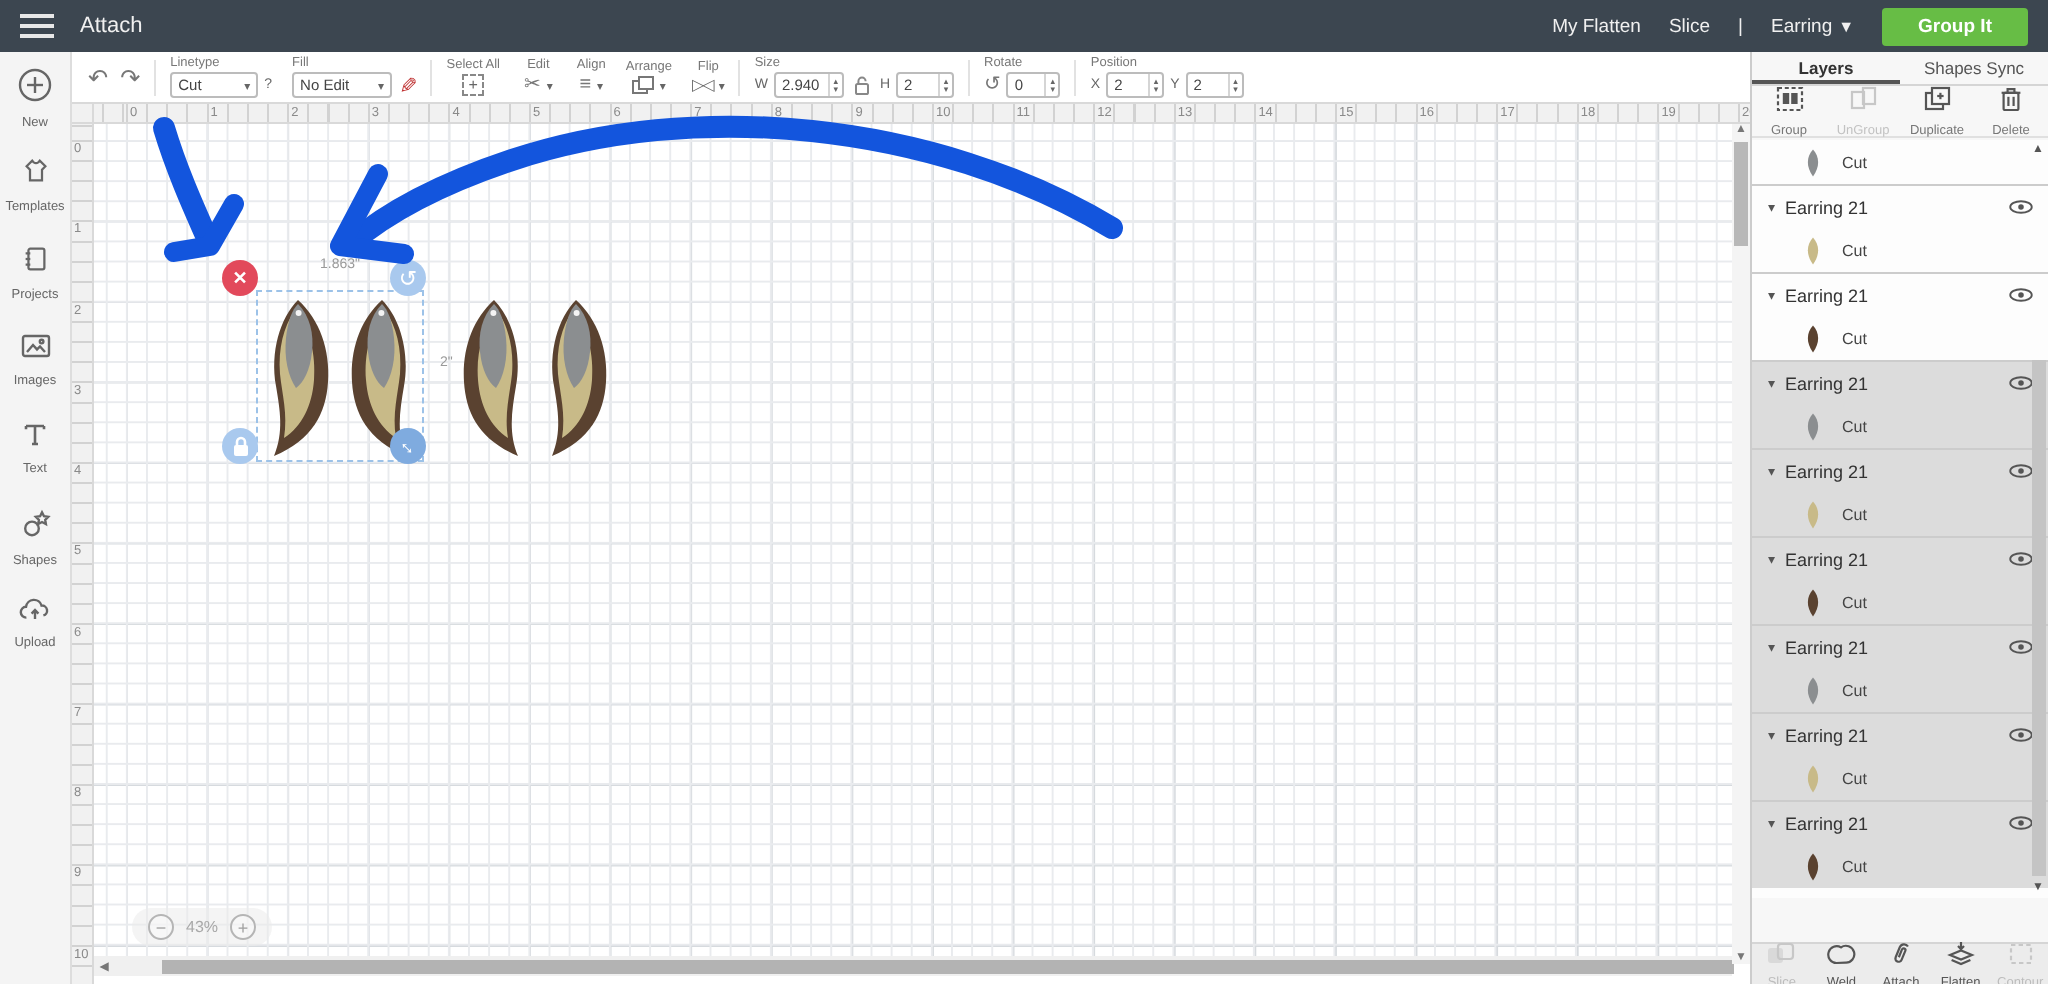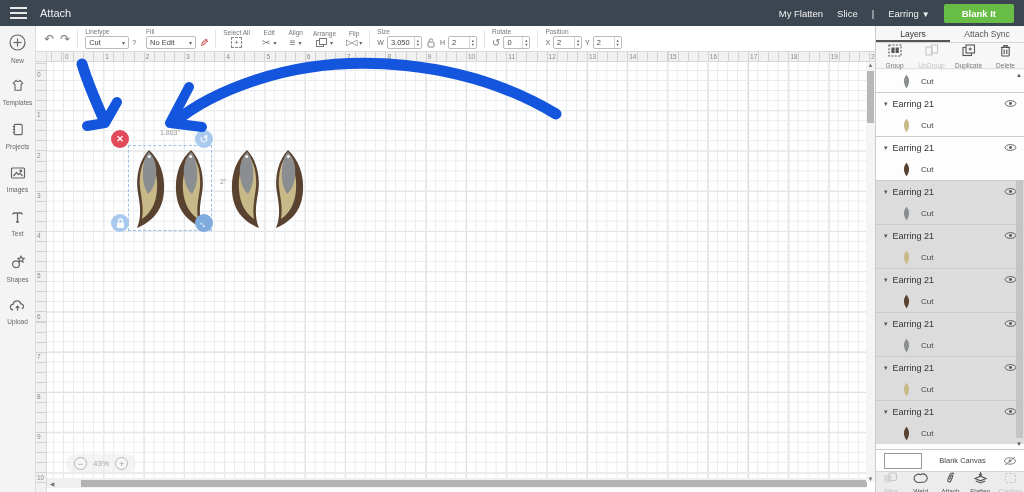--- a/index.html
+++ b/index.html
@@ -79,21 +79,21 @@
   #h-scroll .arrow { width:10px; text-align:center; font-size:6px; color:#777; cursor:pointer; }
   #h-scroll-thumb { position:absolute; left:34px; width:786px; top:1.5px; height:7px; background:#b3b3b3; cursor:pointer; }
   #v-scroll { position:absolute; left:830px; top:10px; width:9px; bottom:10px; background:#f4f4f4; z-index:13; }
   #v-scroll .arrow { position:absolute; left:0; width:9px; text-align:center; font-size:6px; color:#777; cursor:pointer; }
   #v-scroll-thumb { position:absolute; left:1px; width:7px; top:9px; height:52px; background:#b8b8b8; cursor:pointer; }
 
   
   #right-panel { position:absolute; left:875px; top:26px; width:149px; height:466px; background:#f7f7f7; border-left:1px solid #ccc; z-index:25; }
   #panel-tabs { display:flex; height:17px; border-bottom:1px solid #d5d5d5; }
   .ptab { flex:1; text-align:center; font-size:8.5px; color:#555; line-height:16px; cursor:pointer; }
-  .ptab.active { color:#333; border-bottom:2px solid #555; font-weight:normal; }
+  .ptab.active { color:#333; border-bottom:2px solid #555; font-weight:bold; }
   #panel-actions { display:flex; height:26px; align-items:center; border-bottom:1px solid #e0e0e0; }
   .pact { flex:1; display:flex; flex-direction:column; align-items:center; gap:1px; cursor:pointer; }
   .pact .pact-label { font-size:6.5px; color:#777; }
   .pact.disabled .pact-label { color:#c2c2c2; }
   .pact svg { stroke:#555; fill:none; stroke-width:1.1; }
   .pact.disabled svg { stroke:#c7c7c7; }
   #layers-list { position:absolute; left:0; top:44px; width:149px; height:379px; overflow:hidden; background:#fdfdfd; }
   .cut-row { height:22px; display:flex; align-items:center; padding-left:26px; gap:10px; cursor:pointer; }
   .cut-row .cut-label { font-size:8px; color:#444; }
   .layer-group { border-top:1px solid #ccc; }
@@ -123,21 +123,21 @@
       <span></span>
       <span></span>
       <span></span>
     </div>
   <div id="header-title">Attach</div>
   <div id="header-right">
     <span class="hlink">My Flatten</span>
     <span class="hlink">Slice</span>
     <span>|</span>
     <span class="hlink"><span>Earring</span><span id="explore-chevron">▼</span></span>
-    <span id="make-it-btn">Blank It</span>
+    <span id="make-it-btn">Group It</span>
   </div>
 </div>
 
 <div id="toolbar">
   <span style="width:8px"></span>
   <span class="tb-icon">↶</span>
   <span style="width:6px"></span>
   <span class="tb-icon">↷</span>
   <div class="tb-sep"></div>
   <div class="tb-block">
@@ -200,21 +200,21 @@
         <span id="flip-icon">▷◁</span>
         <span class="car" style="font-size:6px;color:#666">▾</span>
       </div>
   </div>
   <div class="tb-sep"></div>
   <div class="tb-block">
     <span class="tb-label">Size</span>
     <div class="tb-row">
       <span class="mini-label">W</span>
       <div class="numbox">
-          <span class="val" style="width:26px">3.050</span>
+          <span class="val" style="width:26px">2.940</span>
           <span class="step">
             <span>▴</span>
             <span>▾</span>
           </span>
         </div>
       <span id="lock-size">
         <svg width="8" height="10" viewBox="0 0 8 10">
             <rect x="1" y="4" width="6" height="5" rx="0.8" fill="none" stroke="#888" stroke-width="1"></rect>
             <path d="M2.2,4 V2.6 a1.8,1.8 0 0 1 3.6,0" fill="none" stroke="#888" stroke-width="1"></path>
           </svg>
@@ -425,21 +425,21 @@
   <div id="v-scroll">
     <span class="arrow" style="top:0">▲</span>
     <div id="v-scroll-thumb"></div>
     <span class="arrow" style="bottom:0">▼</span>
   </div>
 </div>
 
 <div id="right-panel">
   <div id="panel-tabs">
       <div class="ptab active">Layers</div>
-      <div class="ptab">Attach Sync</div>
+      <div class="ptab">Shapes Sync</div>
     </div>
   <div id="panel-actions">
       <div class="pact">
         <span><svg width="14" height="13" viewBox="0 0 14 13">
             <rect x="1" y="1" width="12" height="11" stroke-dasharray="2 1.4"></rect>
             <rect x="3.4" y="3.5" width="3.2" height="5.5" fill="#555" stroke="none"></rect>
             <rect x="7.6" y="3.5" width="3.2" height="5.5" fill="#555" stroke="none"></rect>
           </svg></span>
         <span class="pact-label">Group</span>
       </div>
@@ -622,29 +622,20 @@
           </svg>
           <span class="cut-label">Cut</span>
         </div>
       </div>
     </div>
   <div id="panel-scrollbar">
     <span class="arrow" style="top:0">▲</span>
     <div id="panel-scroll-thumb"></div>
     <span class="arrow" style="bottom:0">▼</span>
   </div>
-  <div id="blank-canvas-row">
-    <div id="blank-swatch"></div>
-    <span id="blank-canvas-label">Blank Canvas</span>
-    <svg width="14" height="10" viewBox="0 0 14 10">
-        <ellipse cx="7" cy="5" rx="5.5" ry="3.2" fill="none" stroke="#888" stroke-width="1"></ellipse>
-        <circle cx="7" cy="5" r="1.4" fill="#888"></circle>
-        <line x1="2" y1="9" x2="12" y2="1" stroke="#888" stroke-width="1"></line>
-      </svg>
-  </div>
   <div id="panel-bottom">
       <div class="pbact disabled">
         <span><svg width="15" height="12" viewBox="0 0 15 12">
             <rect x="1" y="3" width="7.5" height="7.5" rx="1.5" fill="#d9d9d9" stroke="none"></rect>
             <rect x="6" y="1" width="7.5" height="7.5" rx="1.5"></rect>
           </svg></span>
         <span class="pb-label">Slice</span>
       </div>
       <div class="pbact">
         <span><svg width="15" height="13" viewBox="0 0 15 13">

